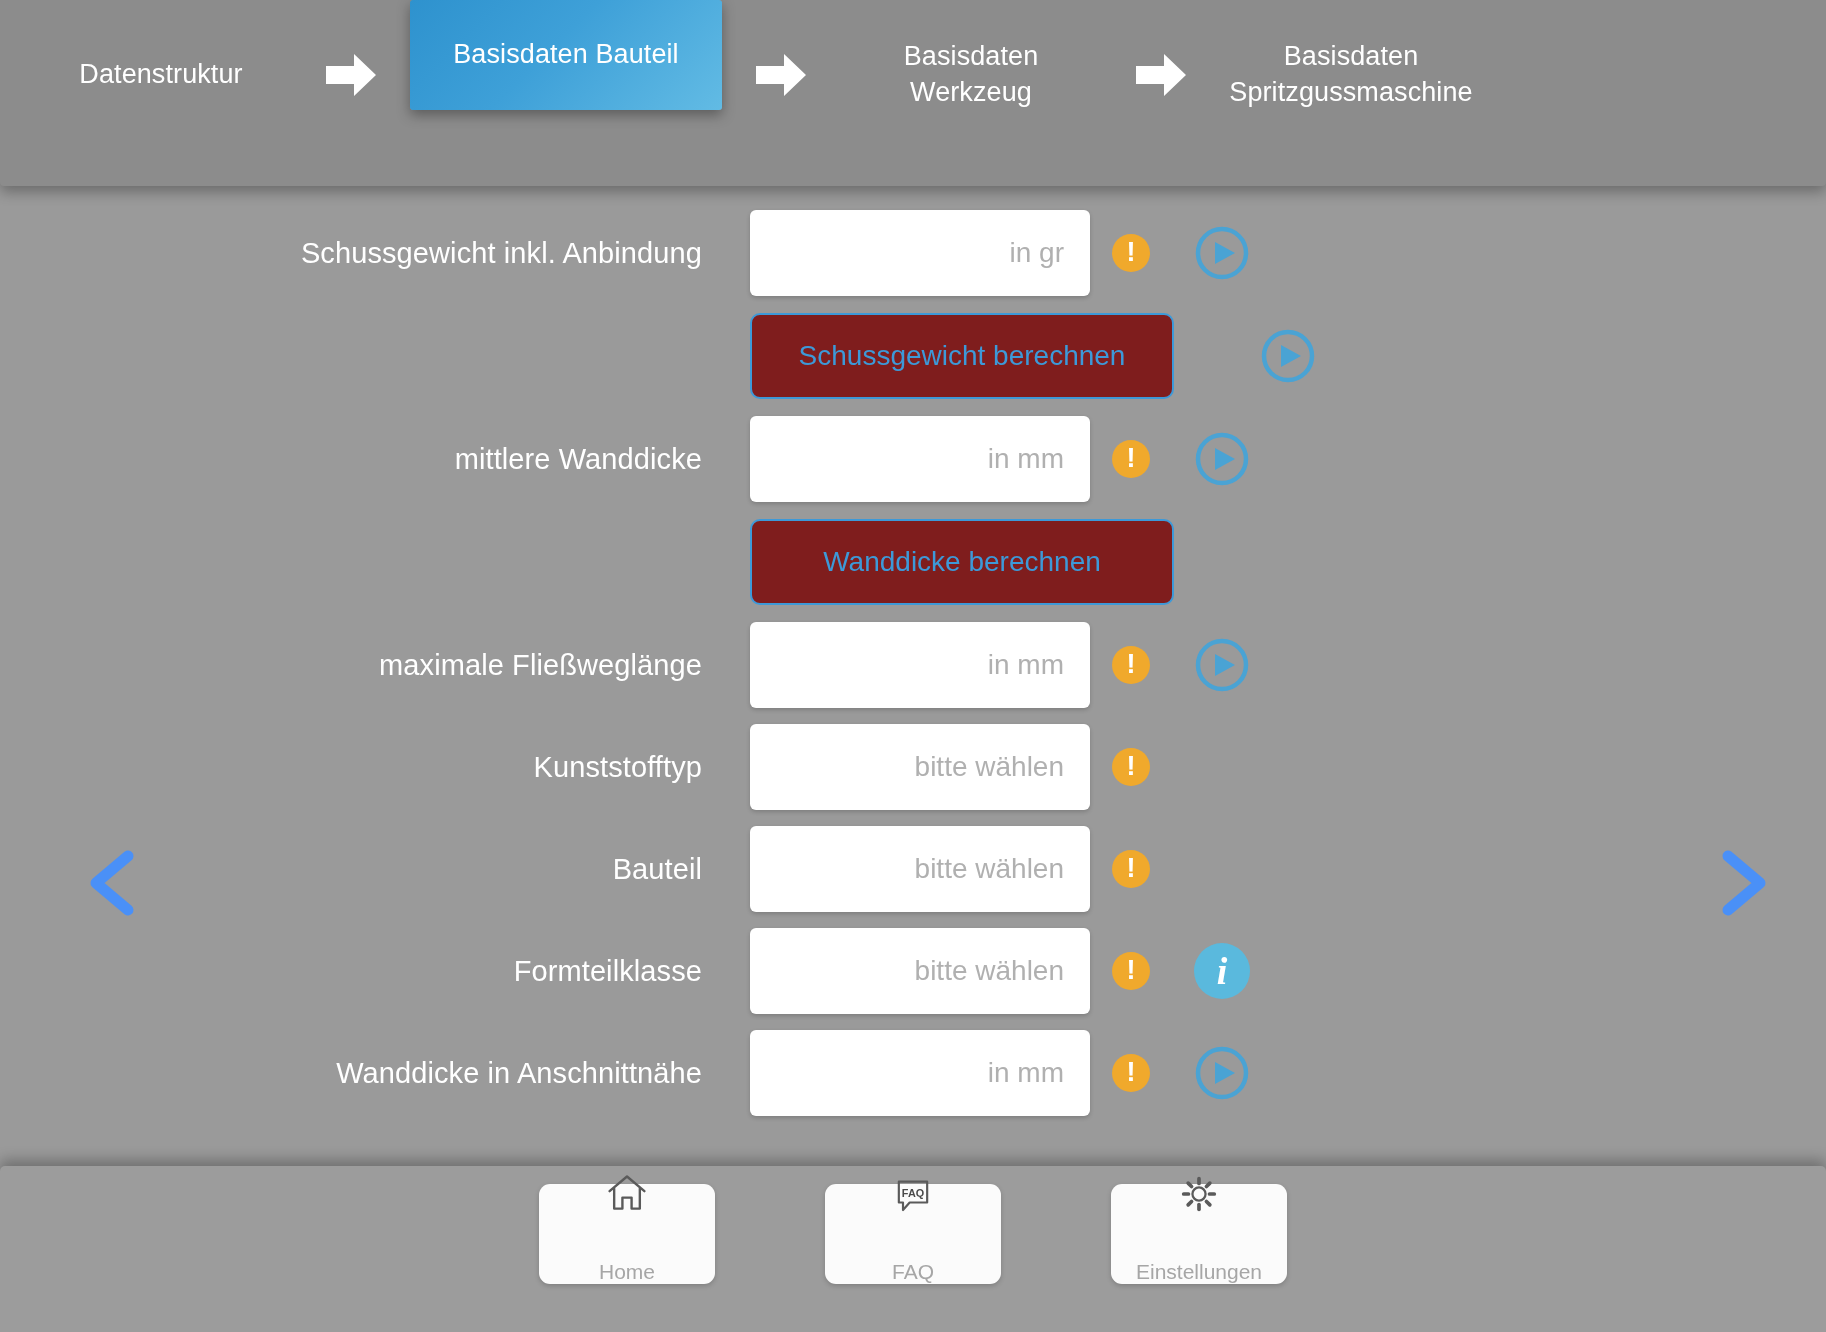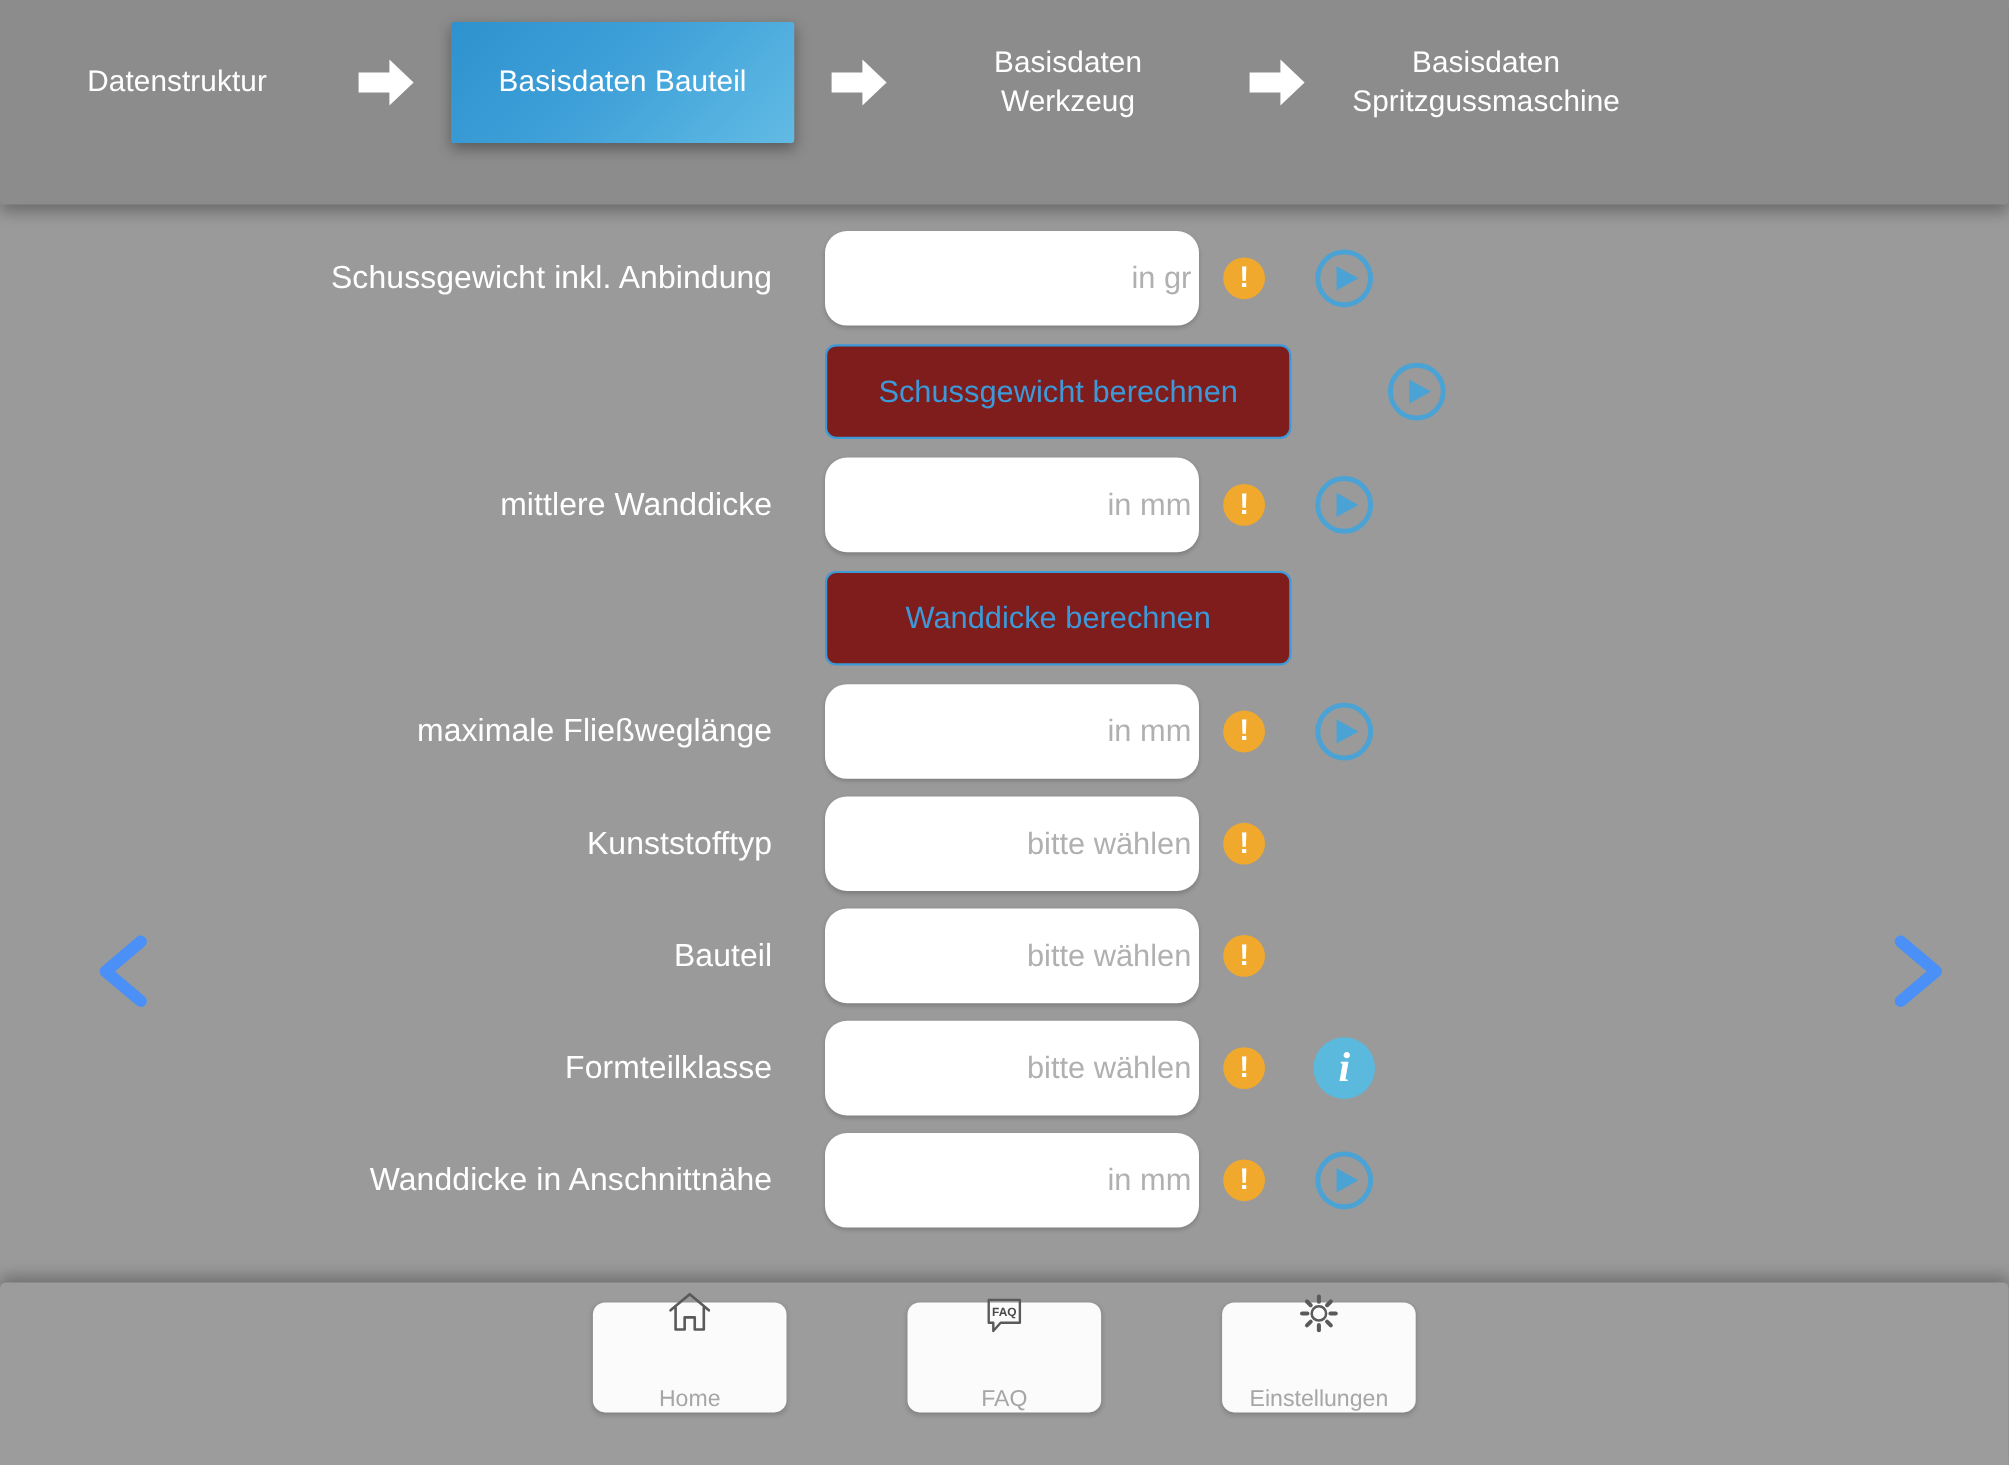--- a/index.html
+++ b/index.html
@@ -27,21 +27,20 @@
     border-bottom-left-radius: 4px;
     border-bottom-right-radius: 4px;
     z-index: 5;
   }
   #stepper {
     position: absolute;
     left: 0; top: 0;
     width: 1826px;
     height: 150px;
     display: flex;
-    align-items: center;
     justify-content: flex-start;
   }
   .step {
     display: flex;
     align-items: center;
     justify-content: center;
     color: #ffffff;
     font-size: 27px;
     line-height: 1.32;
     text-align: center;
@@ -96,26 +95,26 @@
     box-sizing: border-box;
     color: #ffffff;
     font-size: 29px;
     letter-spacing: 0.1px;
   }
 
   .field {
     width: 340px;
     height: 86px;
     background: #ffffff;
-    border-radius: 20px;
+    border-radius: 6px;
     box-shadow: 0 2px 4px rgba(0,0,0,0.18);
     display: flex;
     align-items: center;
     justify-content: flex-end;
-    padding-right: 7px;
+    padding-right: 26px;
     box-sizing: border-box;
     color: #b0b0b0;
     font-size: 28px;
   }
 
   .calc-btn {
     width: 424px;
     height: 86px;
     margin-left: 750px;
     background: #7f1d1d;

